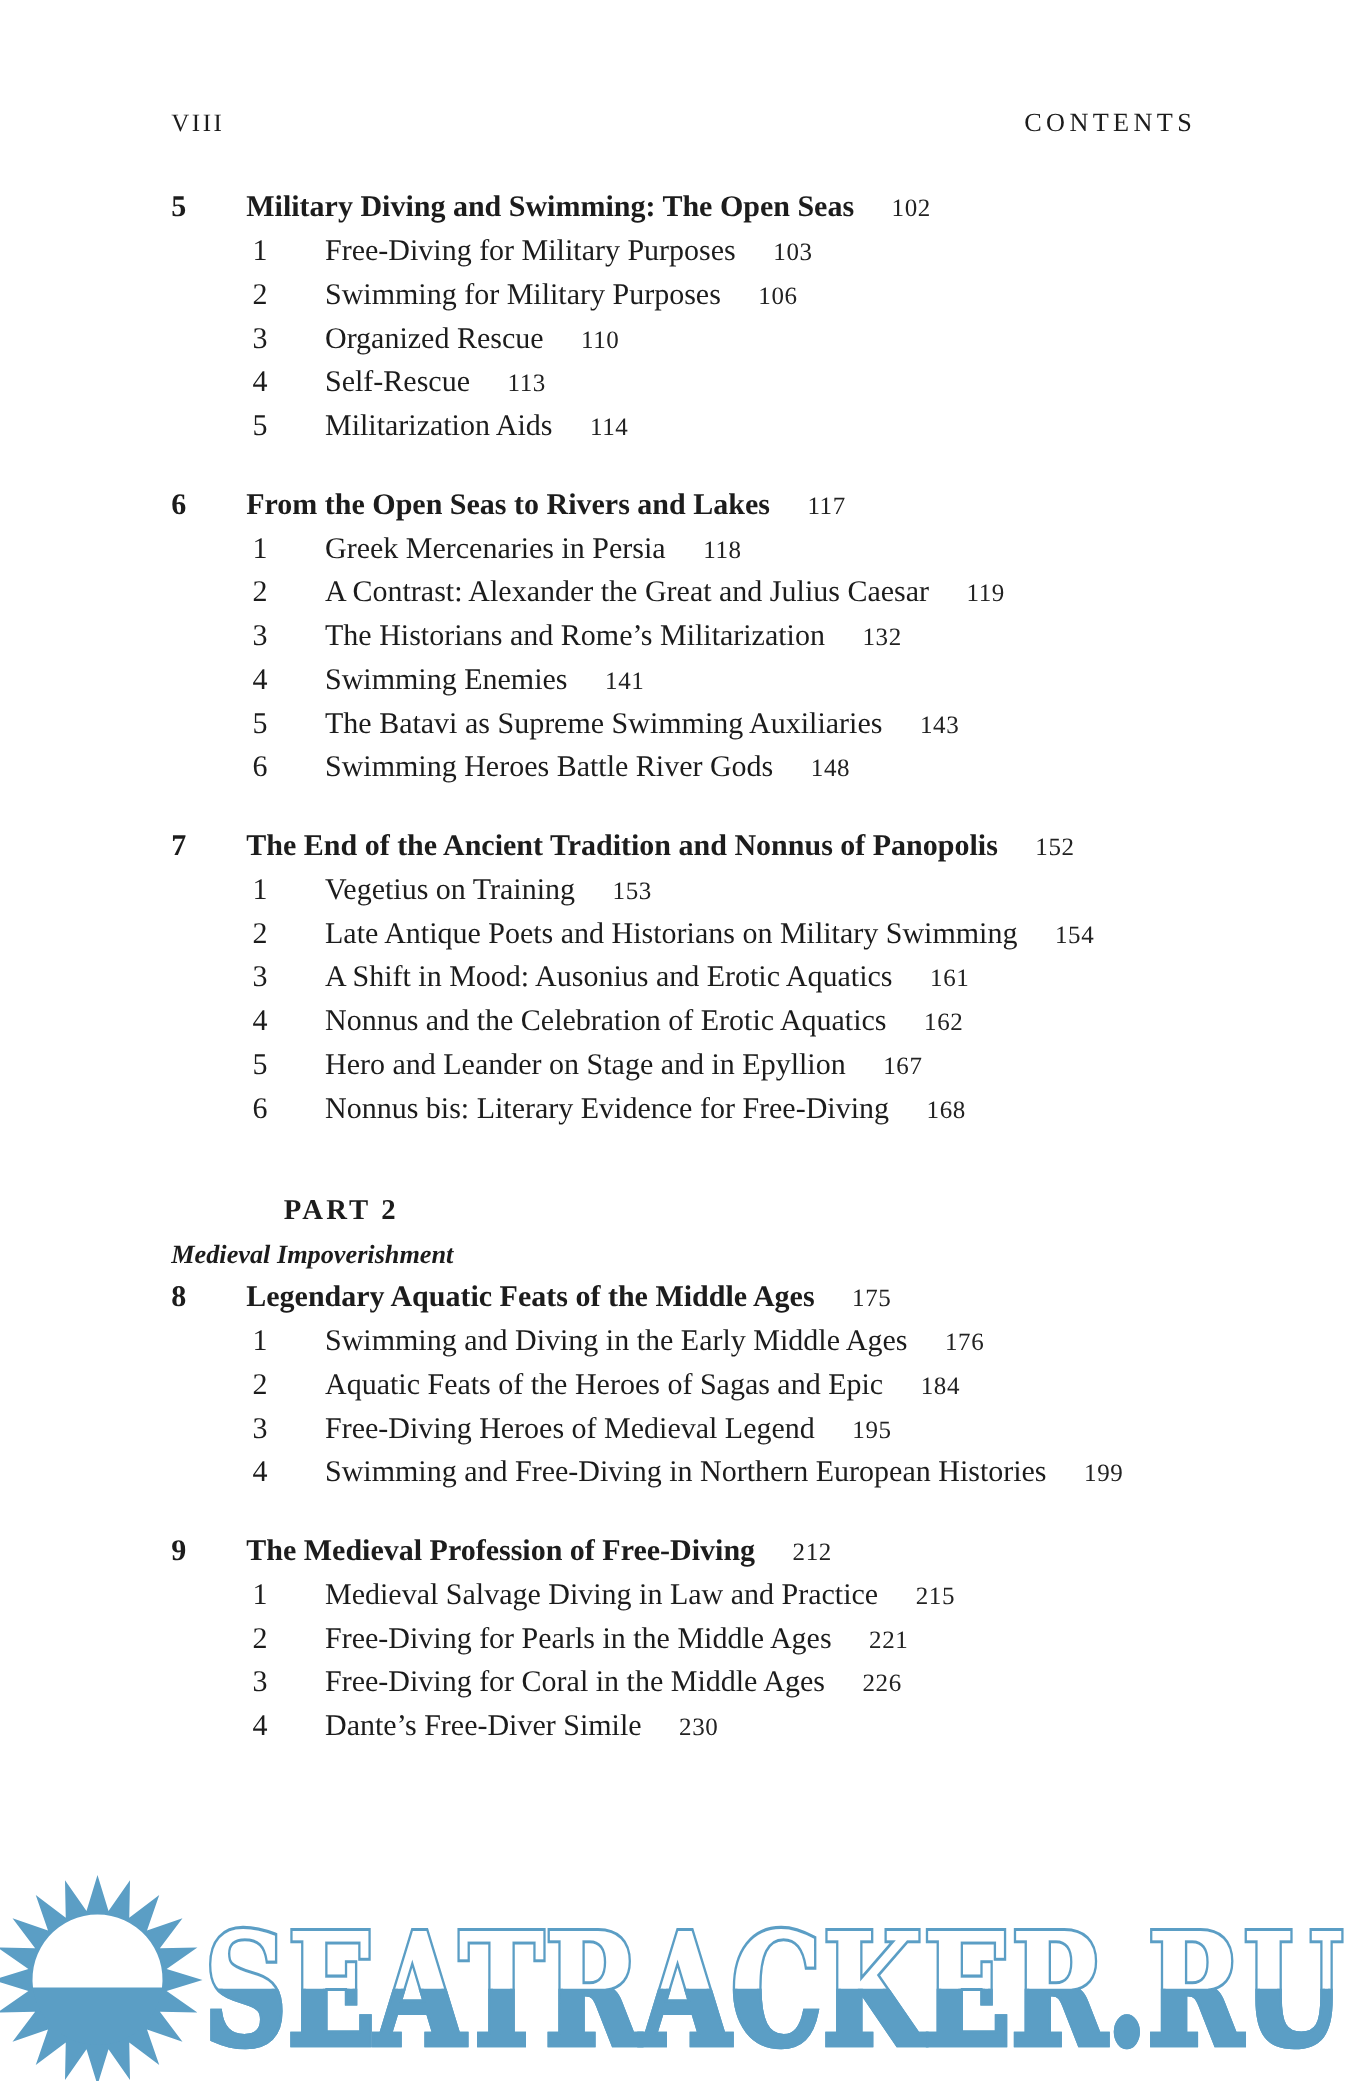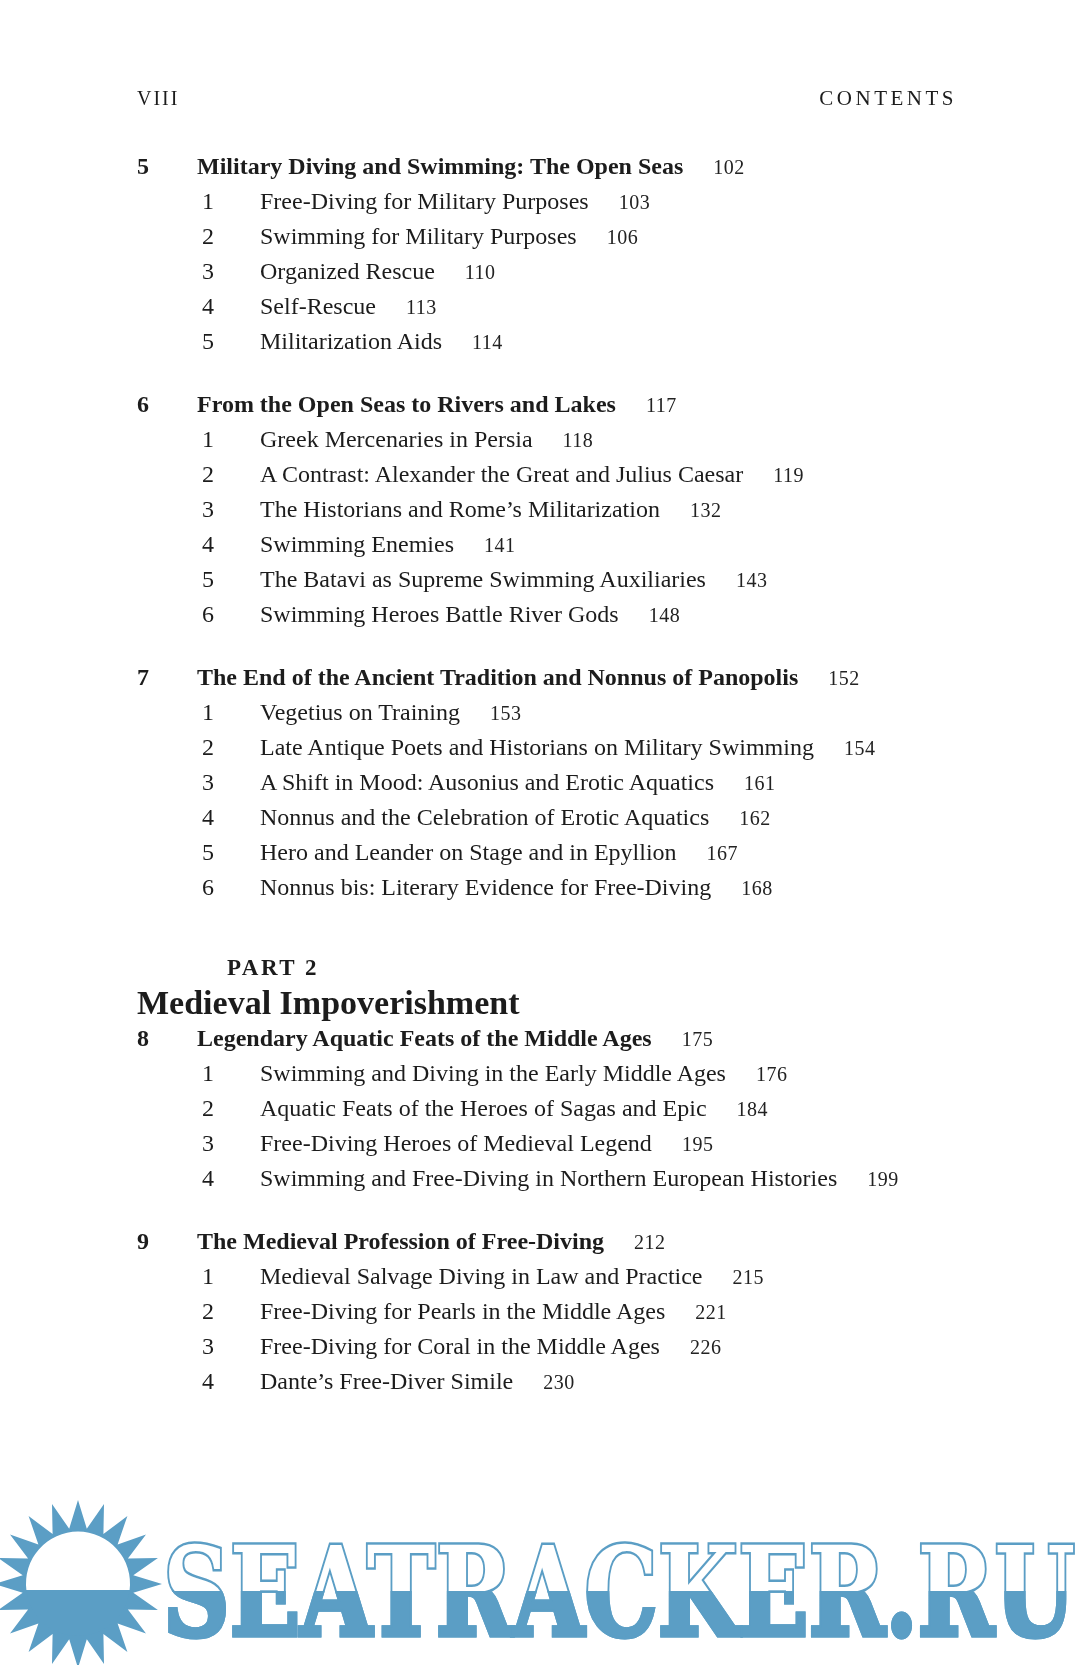--- a/index.html
+++ b/index.html
@@ -25,21 +25,21 @@
   .sub-row .num { width:58px; }
   .title { white-space:nowrap; }
   .pagenum { font-size:20px; margin-left:30px; font-weight:normal; color:#222; letter-spacing:0.5px; }
 
   .part-divider { margin-top:45px; }
   .part-label {
     margin-left:90px; font-size:23px; font-weight:bold;
     letter-spacing:2.5px; line-height:35px;
   }
   .part-title {
-    font-size:34px; font-weight:bold; line-height:36px;
+    font-size:21px; font-weight:bold; font-style:italic; line-height:36px;
   }
 
   .watermark { position:absolute; left:0; top:1405px; width:898px; height:260px; }
   .wm-text {
     font-family:"DejaVu Serif", serif; font-weight:bold;
   }
 </style>
 </head>
 <body>
 

